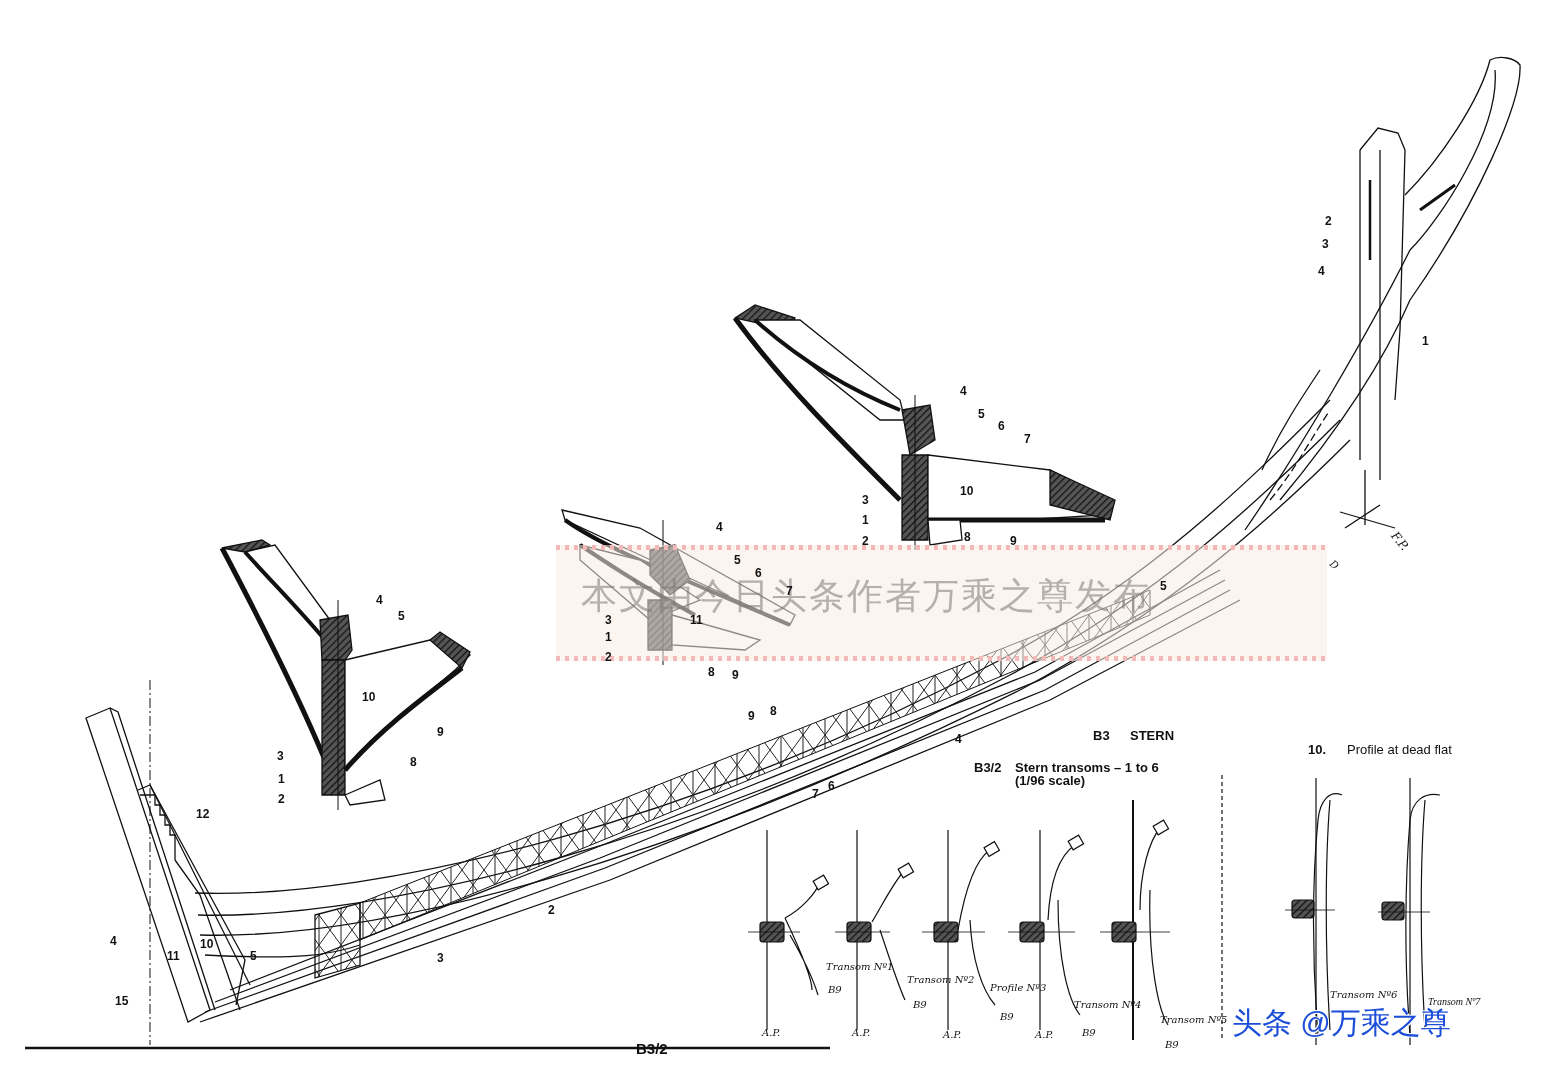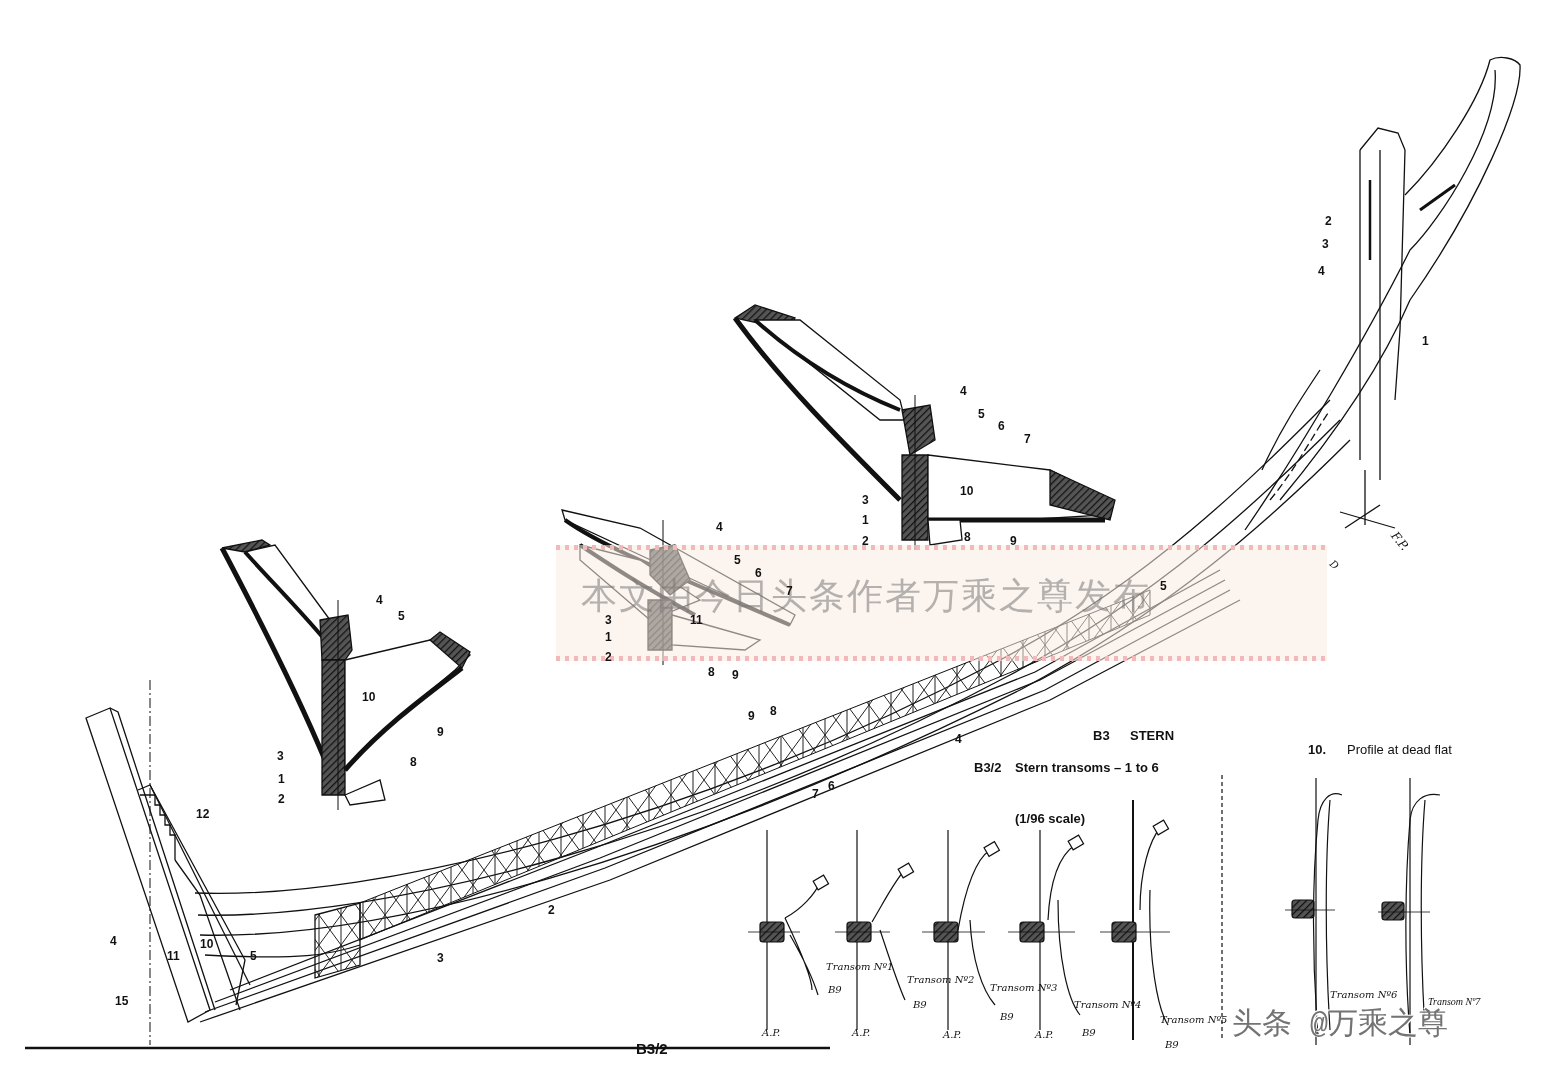--- a/index.html
+++ b/index.html
@@ -18,22 +18,22 @@
                     background: rgba(250,235,225,0.55); }
   .watermark-band::before, .watermark-band::after {
     content: ""; position: absolute; left: 0; right: 0; height: 5px;
     background: repeating-linear-gradient(90deg, #f1b9b9 0 4px, transparent 4px 9px);
   }
   .watermark-band::before { top: 0; }
   .watermark-band::after { bottom: 0; }
   .watermark-text { position: absolute; left: 581px; top: 572px; font-size: 36px;
                     color: rgba(120,120,120,0.55); letter-spacing: 2px;
                     font-family: Liberation Sans, sans-serif; white-space: nowrap; }
-  .credit { position: absolute; left: 1232px; top: 1003px; font-size: 30px; color: #737373;
-            font-family: Liberation Mono, monospace; white-space: nowrap;
+  .credit { position: absolute; left: 1232px; top: 1003px; font-size: 30px; color: #1d4ed8;
+            font-family: Liberation Sans, sans-serif; white-space: nowrap;
             text-shadow: 1px 1px 0 #fff, -1px -1px 0 #fff; }
 </style>
 </head>
 <body>
 
 <svg class="drawing" viewBox="0 0 1543 1072" xmlns="http://www.w3.org/2000/svg">
   <defs>
     <pattern id="hatch" width="5" height="5" patternUnits="userSpaceOnUse" patternTransform="rotate(45)">
       <rect width="5" height="5" fill="#555"></rect>
       <line x1="0" y1="0" x2="0" y2="5" stroke="#111" stroke-width="2.5"></line>
@@ -172,21 +172,21 @@
   </g>
 </svg>
 
 <div class="watermark-band"></div>
 <div class="watermark-text">本文由今日头条作者万乘之尊发布</div>
 
 <div class="title" style="left:1093px;top:728px;">B3</div>
 <div class="title" style="left:1130px;top:728px;">STERN</div>
 <div class="title" style="left:974px;top:760px;">B3/2</div>
 <div class="title" style="left:1015px;top:760px;">Stern transoms – 1 to 6</div>
-<div class="title" style="left:1015px;top:773px;margin-top:38px;">(1/96 scale)</div>
+<div class="title" style="left:1015px;top:773px;">(1/96 scale)</div>
 <div class="title" style="left:636px;top:1040px;font-size:15px;">B3/2</div>
 
 <div class="title" style="left:1308px;top:742px;">10.</div>
 <div class="title-reg" style="left:1347px;top:742px;text-align:right;">Profile at dead flat</div>
 
 <div class="lbl" style="left:196px;top:808px;">12</div>
 <div class="lbl" style="left:110px;top:935px;">4</div>
 <div class="lbl" style="left:167px;top:950px;">11</div>
 <div class="lbl" style="left:200px;top:938px;">10</div>
 <div class="lbl" style="left:250px;top:950px;">5</div>
@@ -240,21 +240,21 @@
 <div class="lbl" style="left:1010px;top:535px;">9</div>
 
 <div class="hand" style="left:826px;top:962px;">Transom Nº1</div>
 <div class="hand" style="left:828px;top:985px;">B9</div>
 <div class="hand" style="left:762px;top:1028px;">A.P.</div>
 
 <div class="hand" style="left:907px;top:975px;">Transom Nº2</div>
 <div class="hand" style="left:913px;top:1000px;">B9</div>
 <div class="hand" style="left:852px;top:1028px;">A.P.</div>
 
-<div class="hand" style="left:990px;top:983px;">Transom Nº3</div>
+<div class="hand" style="left:990px;top:983px;">Profile Nº3</div>
 <div class="hand" style="left:1000px;top:1012px;">B9</div>
 <div class="hand" style="left:943px;top:1030px;">A.P.</div>
 
 <div class="hand" style="left:1074px;top:1000px;">Transom Nº4</div>
 <div class="hand" style="left:1082px;top:1028px;">B9</div>
 <div class="hand" style="left:1035px;top:1030px;">A.P.</div>
 
 <div class="hand" style="left:1160px;top:1015px;">Transom Nº5</div>
 <div class="hand" style="left:1165px;top:1040px;">B9</div>
 

